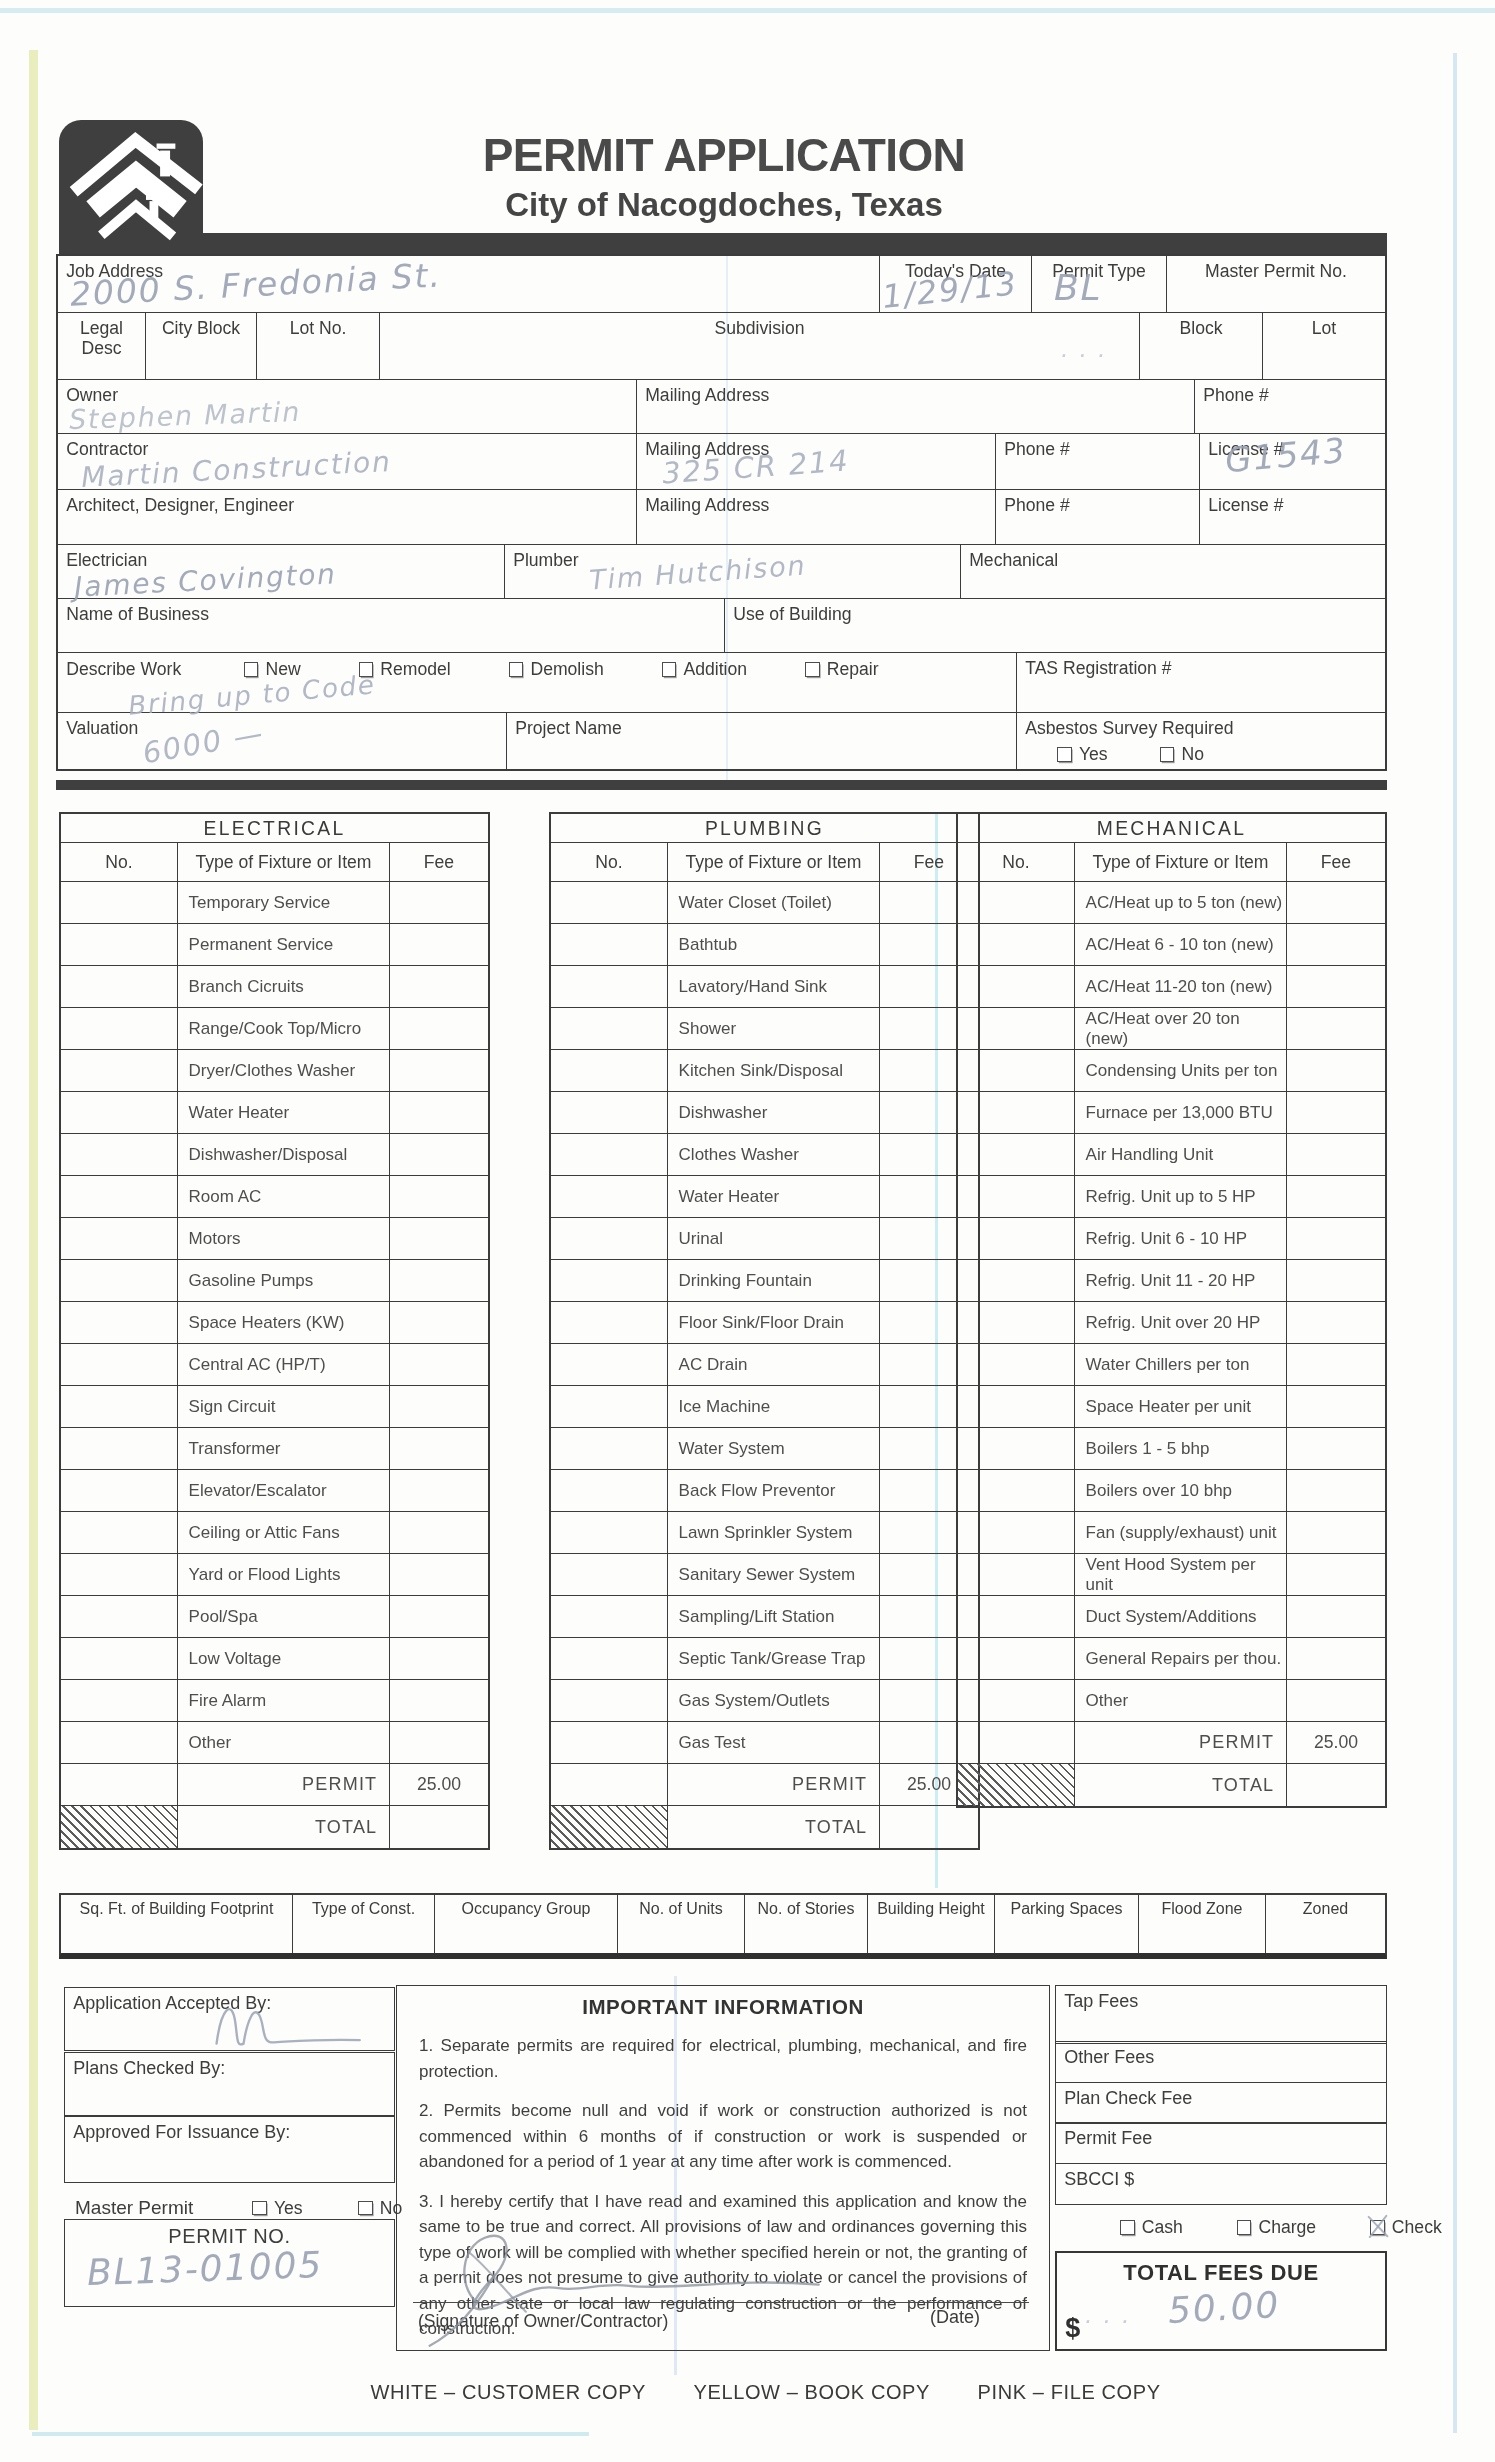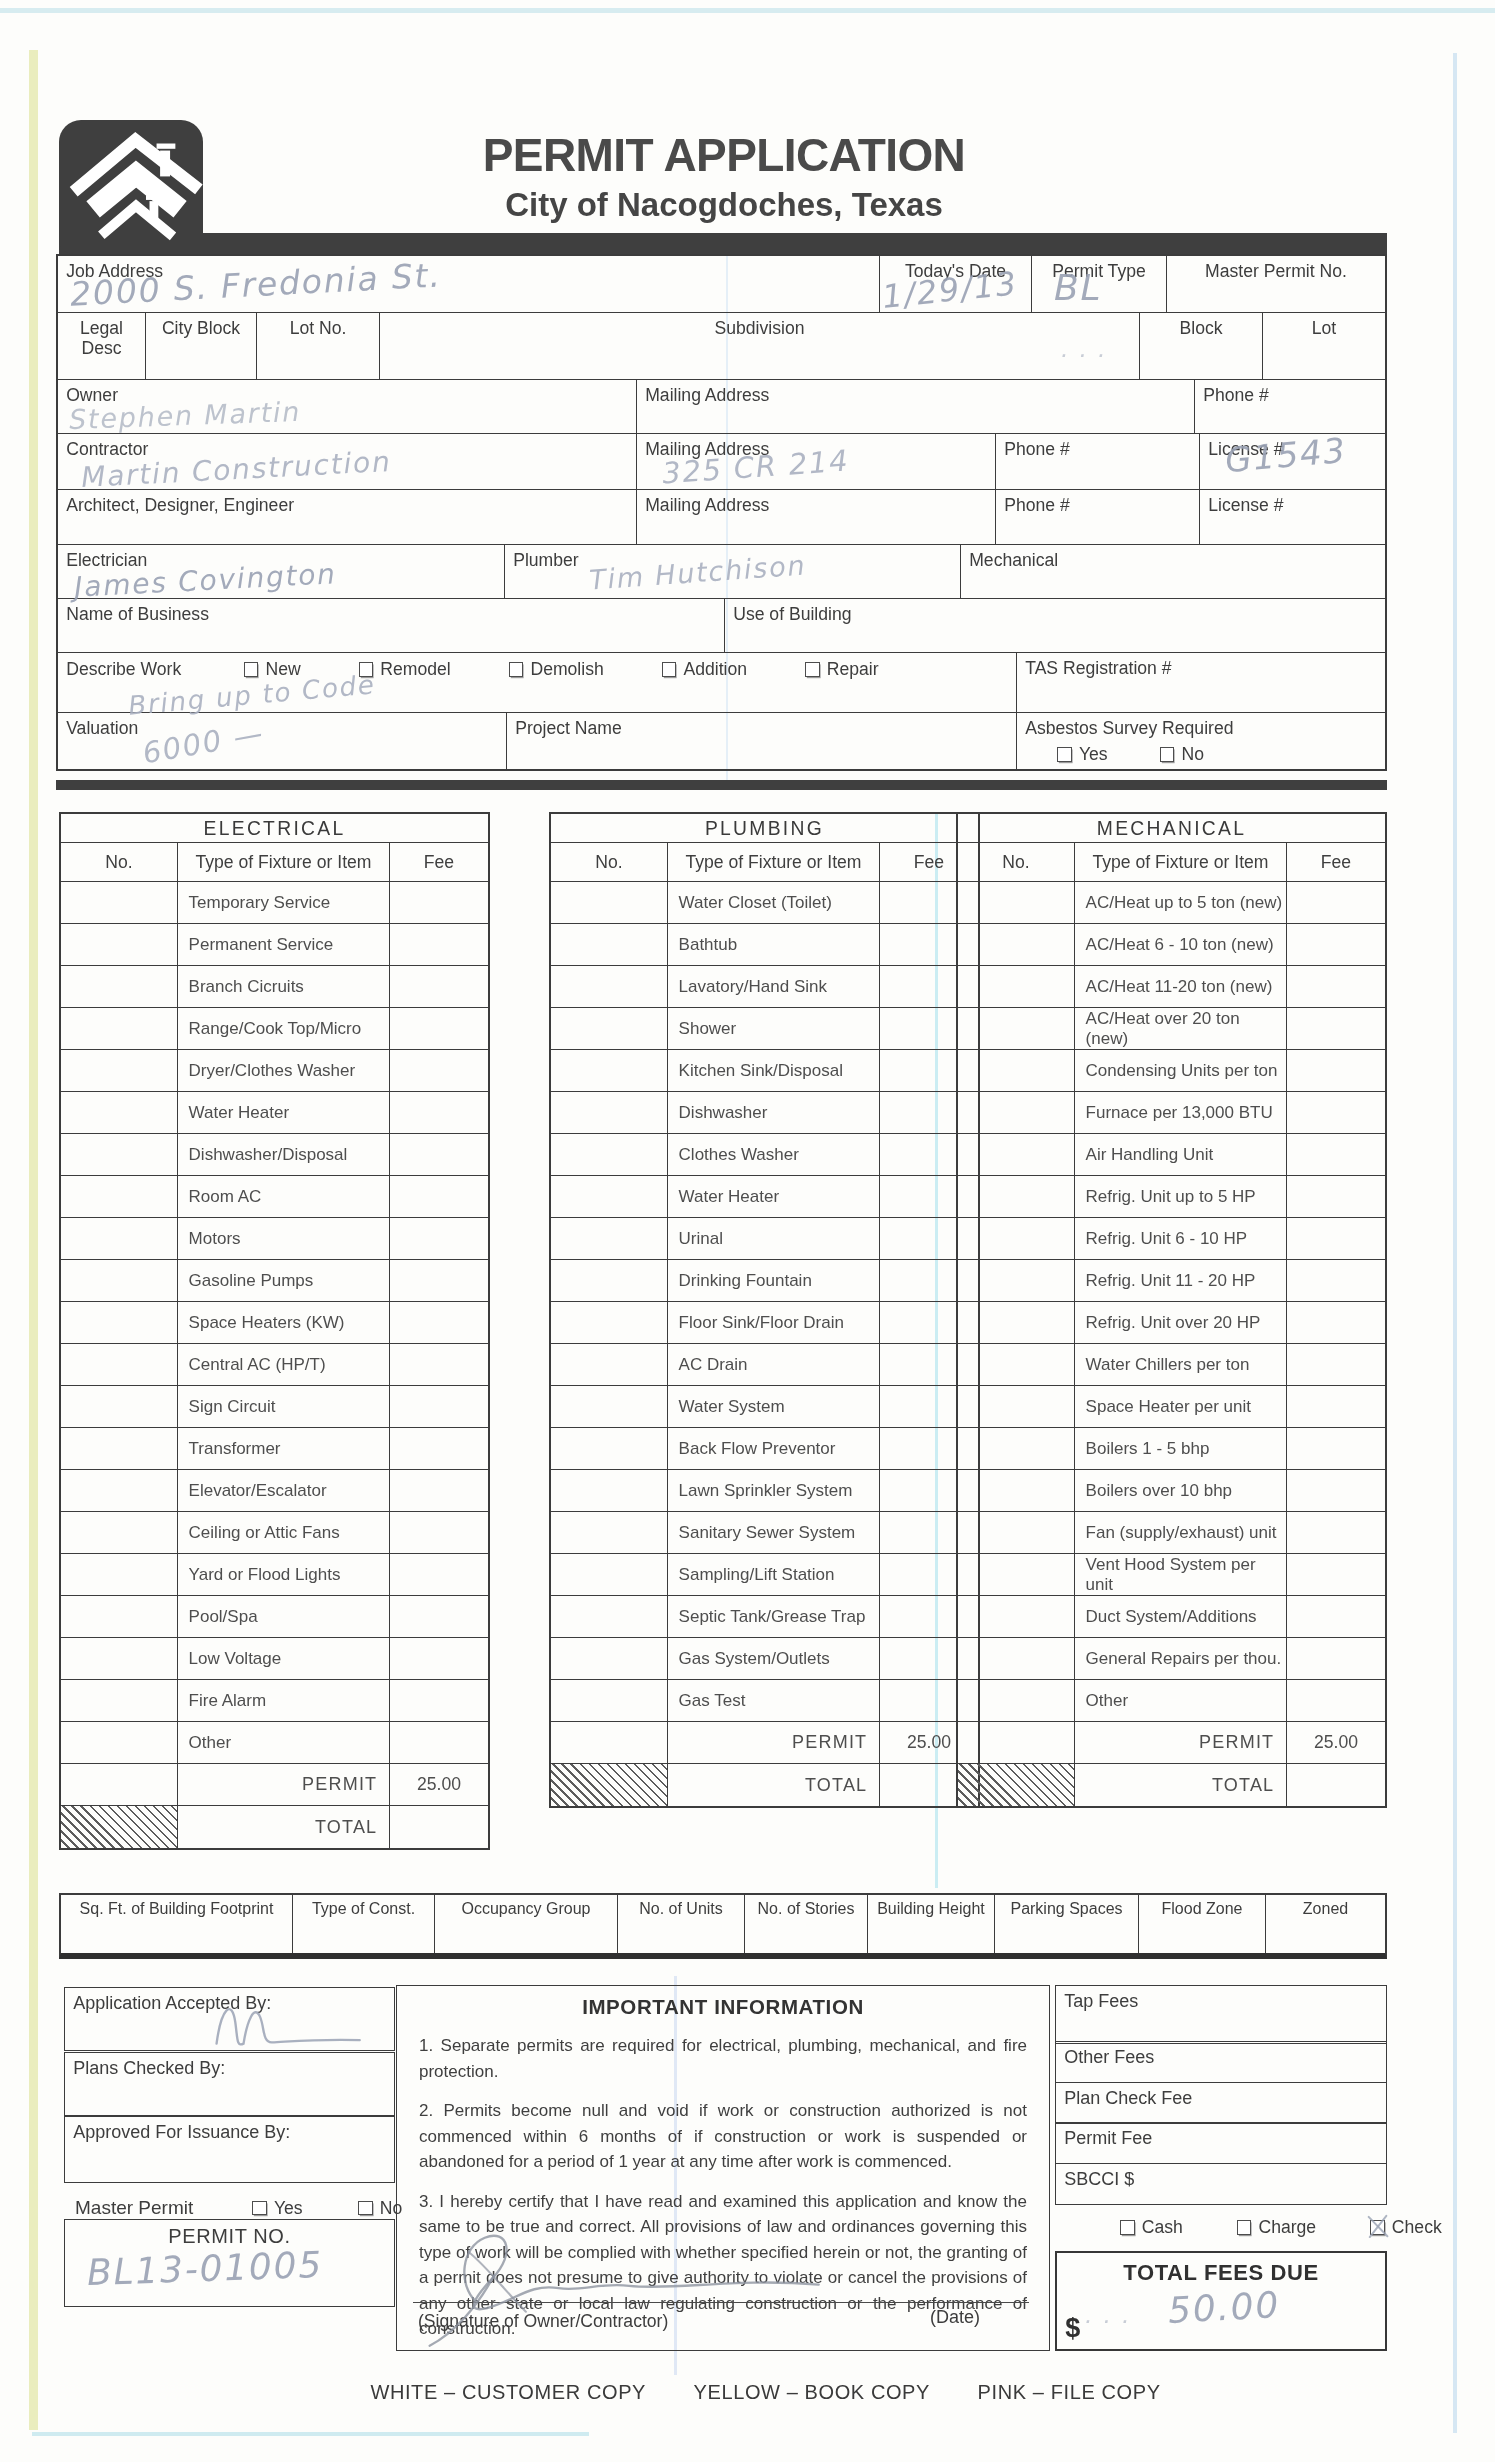--- a/index.html
+++ b/index.html
@@ -425,20 +425,25 @@
       <div class="fitem">Floor Sink/Floor Drain</div>
       <div class="ffee"></div>
     </div>
     <div class="ft-row">
       <div class="fno"></div>
       <div class="fitem">AC Drain</div>
       <div class="ffee"></div>
     </div>
     <div class="ft-row">
       <div class="fno"></div>
+      <div class="fitem">Ice Machine</div>
+      <div class="ffee"></div>
+    </div>
+    <div class="ft-row">
+      <div class="fno"></div>
       <div class="fitem">Water System</div>
       <div class="ffee"></div>
     </div>
     <div class="ft-row">
       <div class="fno"></div>
       <div class="fitem">Back Flow Preventor</div>
       <div class="ffee"></div>
     </div>
     <div class="ft-row">
       <div class="fno"></div>

